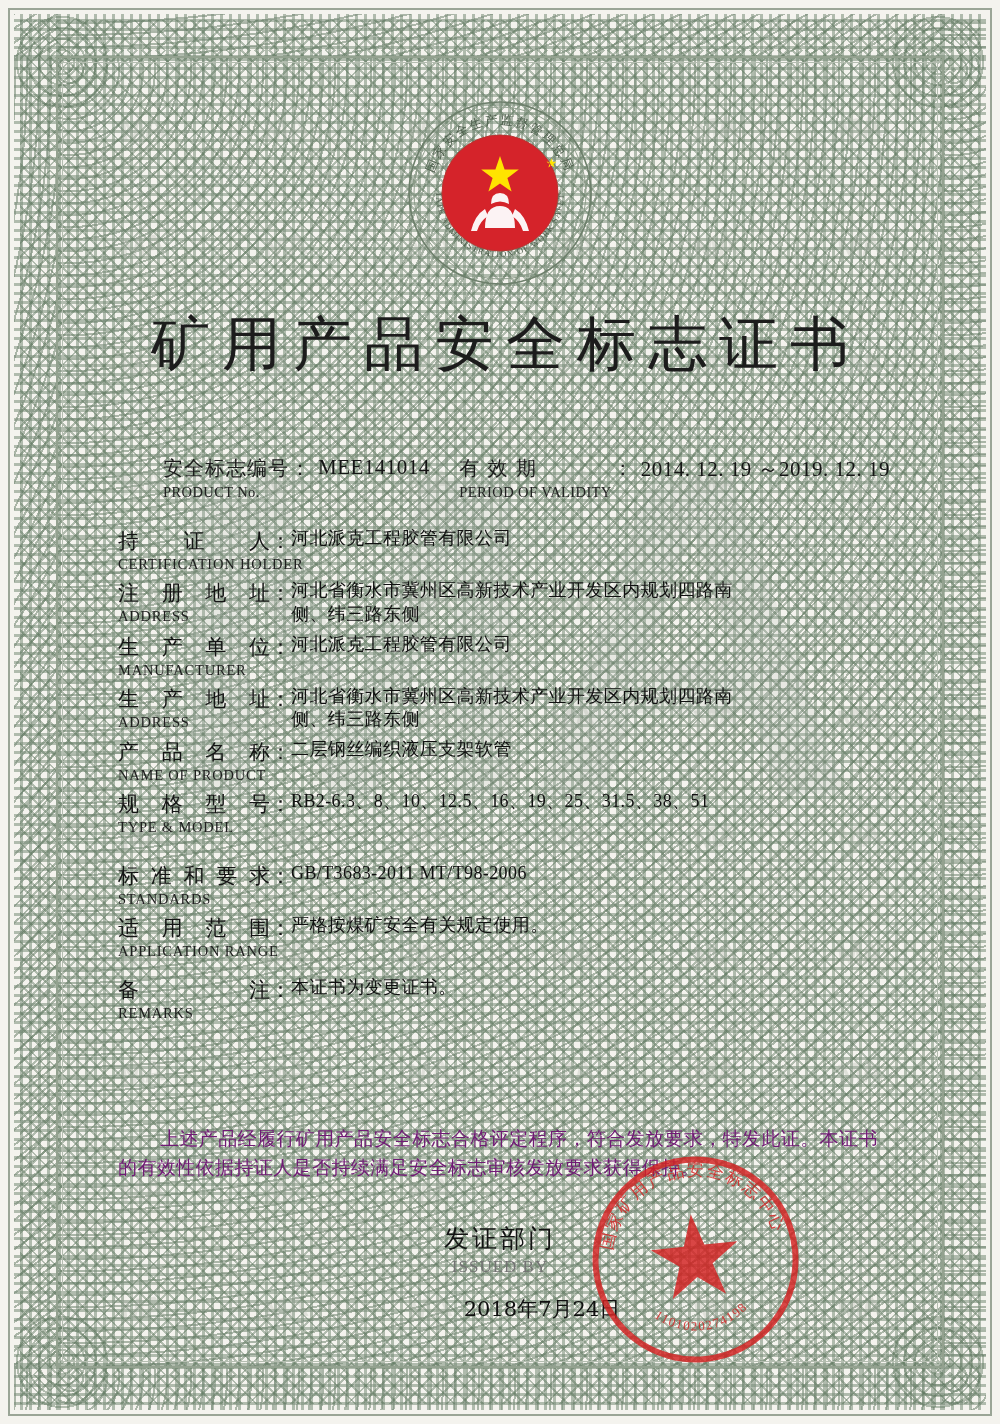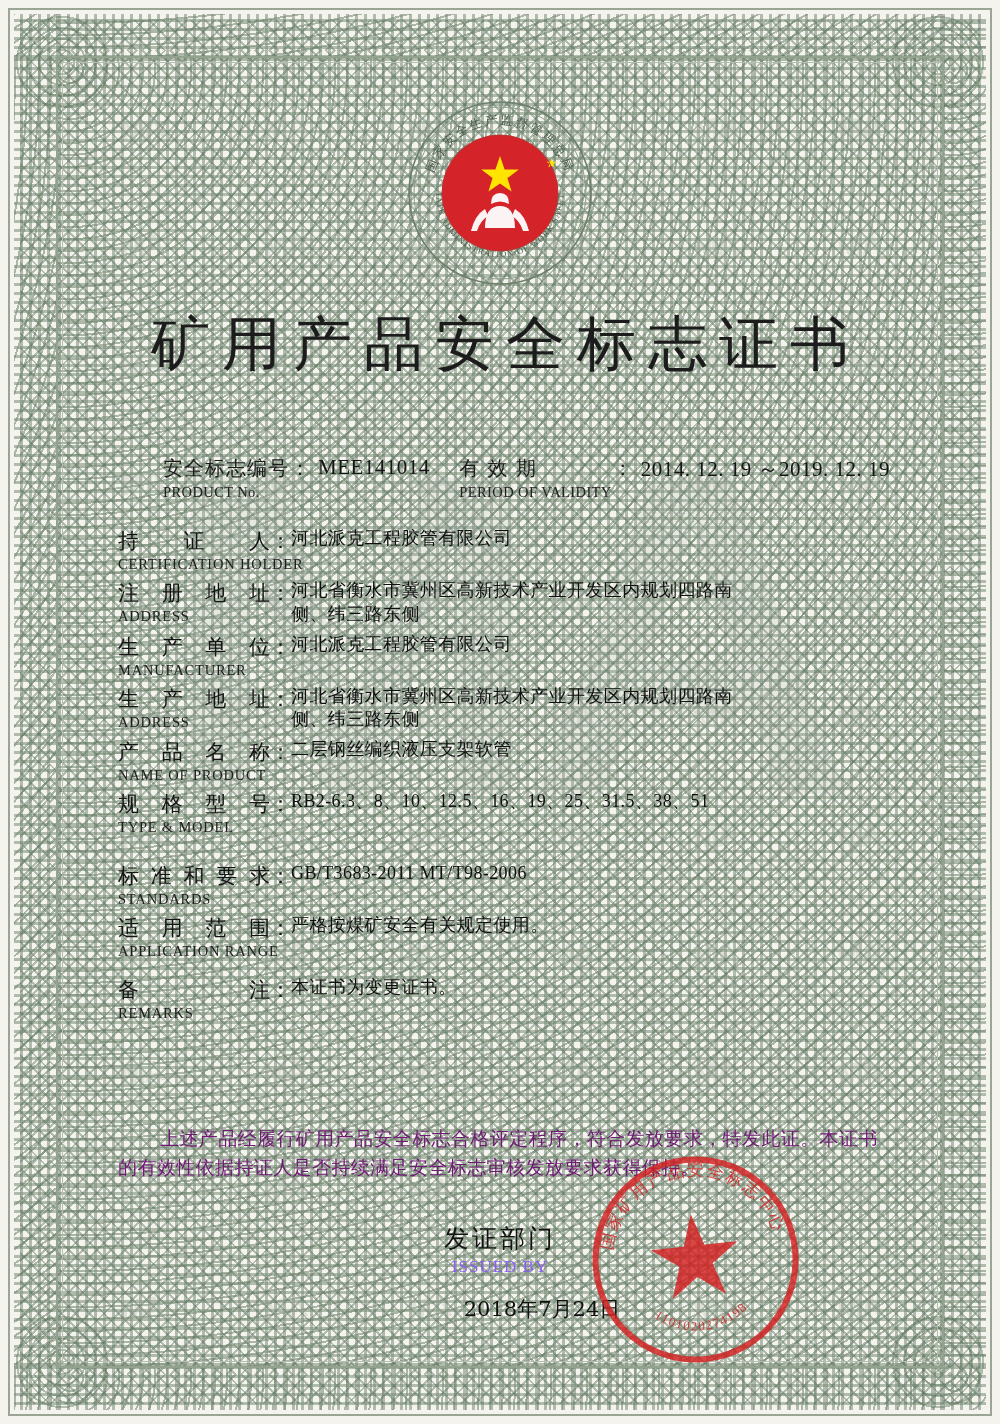--- a/index.html
+++ b/index.html
@@ -284,21 +284,21 @@
   }
   .issued-zh {
     font-size: 25px;
     letter-spacing: 3px;
     color: #131313;
     font-family: Liberation Serif, serif;
   }
   .issued-en {
     font-size: 17px;
     letter-spacing: 1px;
-    color: #8b5cf6;
+    color: #737373;
     font-family: "Liberation Serif", serif;
     margin-top: 2px;
   }
   .issue-date {
     position: absolute;
     top: 1295px;
     left: 0;
     width: 100%;
     text-align: center;
     font-size: 21px;

